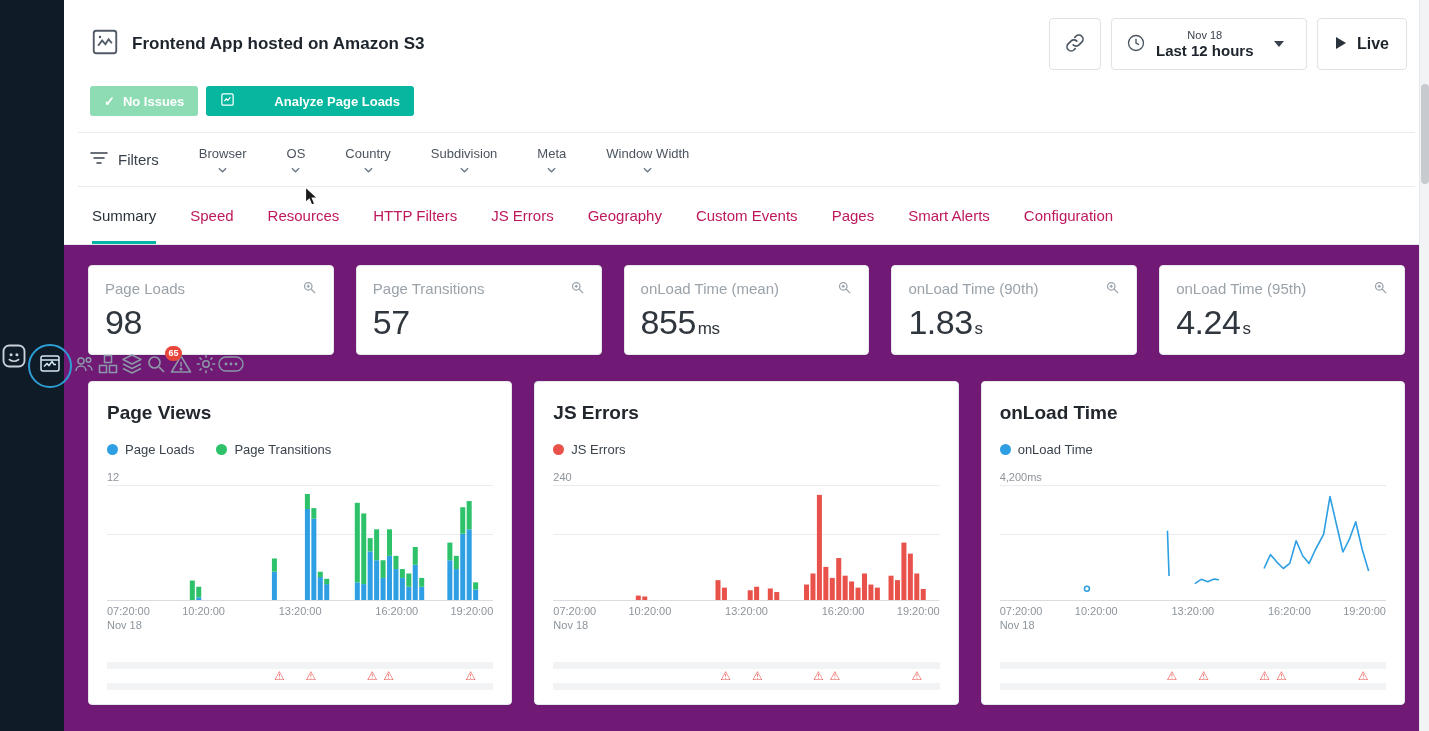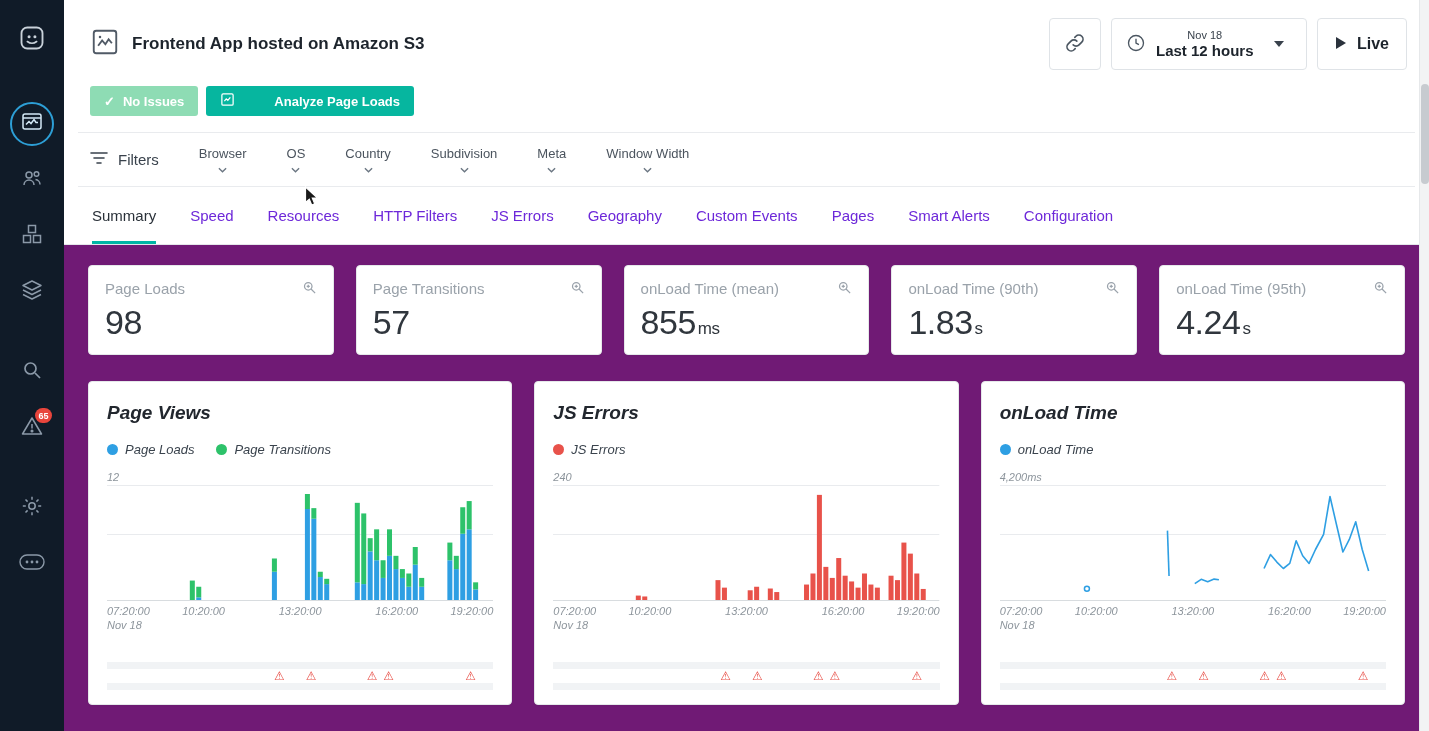--- a/index.html
+++ b/index.html
@@ -1,20 +1,20 @@
 <!DOCTYPE html>
 <html><head>
 <meta charset="utf-8">
 <style>
   * { margin:0; padding:0; box-sizing:border-box; }
   html,body { width:1429px; height:731px; overflow:hidden; }
   body { font-family:"Liberation Sans", sans-serif; background:#eef0f2; color:#2b323b; display:flex; }
 
   
-  .sidebar { width:64px; height:731px; background:#101b28; flex:0 0 64px; display:flex; flex-direction:column; align-items:center; position:relative; z-index:5; }
+  .sidebar { width:64px; height:731px; background:#101b28; flex:0 0 64px; display:flex; flex-direction:row; align-items:center; position:relative; z-index:5; }
   .side-item { width:64px; height:56px; display:flex; align-items:center; justify-content:center; position:relative; cursor:pointer; }
   .side-logo { margin-top:12px; margin-bottom:28px; }
   .ring { width:44px; height:44px; border:2px solid #2d9fd6; border-radius:50%; display:flex; align-items:center; justify-content:center; }
   .side-gap { height:24px; }
   .badge { position:absolute; top:8px; right:12px; background:#e8453c; color:#fff; font-size:9px; font-weight:bold; min-width:17px; height:15px; border-radius:8px; display:flex; align-items:center; justify-content:center; padding:0 3px; }
 
   
   .main { flex:1; display:flex; flex-direction:column; height:731px; position:relative; }
   .top-white { background:#ffffff; }
 
@@ -34,34 +34,34 @@
   .toolbar { display:flex; gap:8px; padding:14px 0 0 26px; height:44px; }
   .pill { height:30px; display:flex; align-items:center; gap:8px; padding:0 14px; border-radius:3px; color:#fff; font-size:13px; font-weight:bold; cursor:pointer; border:none; }
   .pill-ok { background:#8edcb4; }
   .pill-analyze { background:#06b69f;gap:39px; }
 
   .filters-bar { margin:16px 14px 0 14px; border-top:1px solid #e9ebee; border-bottom:1px solid #e9ebee; display:flex; align-items:center; padding:13px 12px; gap:40px; }
   .filters-label { display:flex; align-items:center; gap:10px; font-size:15px; color:#39424c; cursor:pointer; }
   .fdrop { display:flex; align-items:center; gap:6px; font-size:13px; color:#4b545e; cursor:pointer;flex-direction:column; }
 
   .tabs { display:flex; gap:34px; padding:0 0 0 28px; border-bottom:1px solid #e4e7ea; height:58px; align-items:stretch; background:#fff; }
-  .tab { display:flex; align-items:center; font-size:15px; color:#6d28d9; cursor:pointer; border-bottom:3px solid transparent; padding-top:3px; }
+  .tab { display:flex; align-items:center; font-size:15px; color:#be185d; cursor:pointer; border-bottom:3px solid transparent; padding-top:3px; }
   .tab.active { color:#2a3139; border-bottom-color:#00b5a5; }
 
   
   .content { flex:1; background:#701a75; padding:20px 24px 0 24px; overflow:hidden; }
   .stats-row { display:grid; grid-template-columns:repeat(5,1fr); gap:22px; }
   .stat-card { background:#fff; border:1px solid #e5e8ea; border-radius:4px; box-shadow:0 1px 2px rgba(20,30,40,0.05); padding:14px 16px 16px 16px; height:90px; }
   .stat-top { display:flex; justify-content:space-between; align-items:flex-start; }
   .stat-label { font-size:15px; color:#9aa2aa; }
   .stat-zoom { cursor:pointer; }
   .stat-value { font-size:34px; color:#30363d; margin-top:4px; letter-spacing:-0.5px; }
   .stat-unit { font-size:17px; color:#30363d; margin-left:2px; }
 
-  .charts-row { display:grid; grid-template-columns:repeat(3,1fr); gap:22px; margin-top:26px;font-style:italic; }
+  .charts-row { display:grid; grid-template-columns:repeat(3,1fr); gap:22px; margin-top:26px; }
   .chart-card { background:#fff; border:1px solid #e5e8ea; border-radius:4px; box-shadow:0 1px 2px rgba(20,30,40,0.05); padding:20px 18px 14px 18px; height:324px; display:flex; flex-direction:column; }
   .chart-title { font-size:19px; font-weight:bold; color:#22272e; }
   .legend { display:flex; gap:22px; margin-top:18px; }
   .legend-item { display:flex; align-items:center; gap:7px; font-size:13px; color:#3a434d; cursor:pointer; }
   .dot { width:11px; height:11px; border-radius:50%; display:inline-block; }
   .ymax { font-size:11px; color:#8d959c; margin-top:14px; margin-bottom:2px; }
   .plot { height:116px; width:100%; position:relative; cursor:crosshair; }
   .plot svg { display:block; width:100%; height:100%; }
   .xticks { position:relative; height:32px; font-size:11px; color:#8d959c; margin-top:4px; }
   .xticks .t { position:absolute; top:0; white-space:nowrap; }

